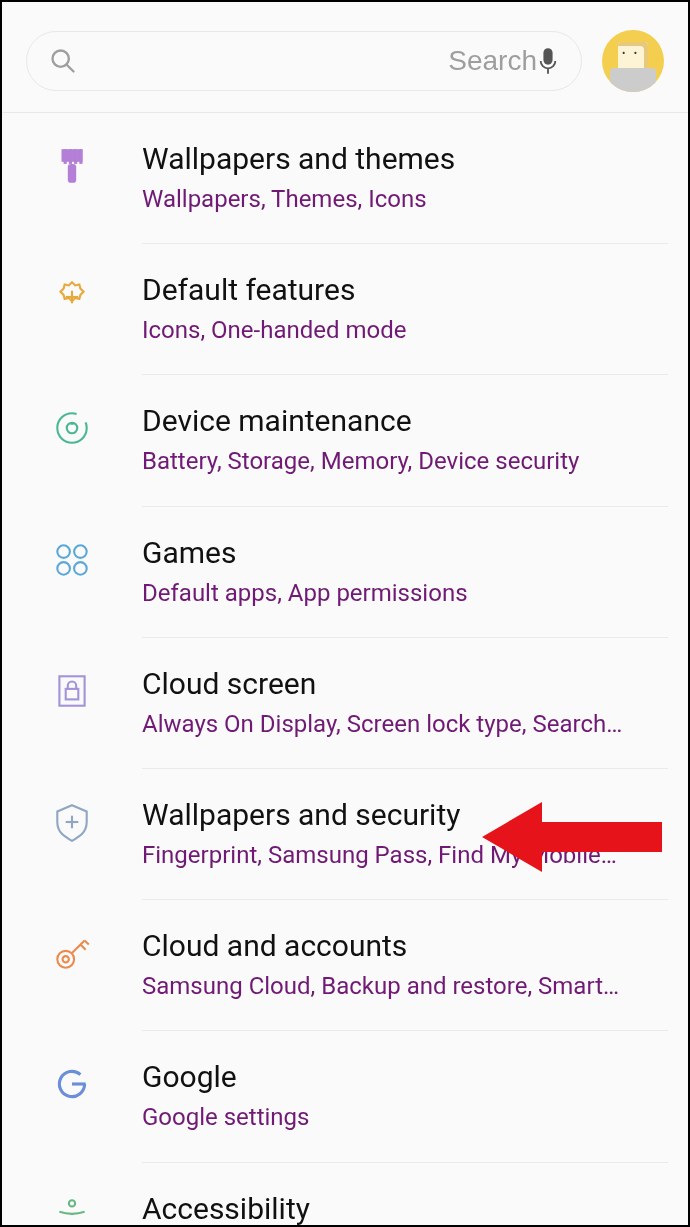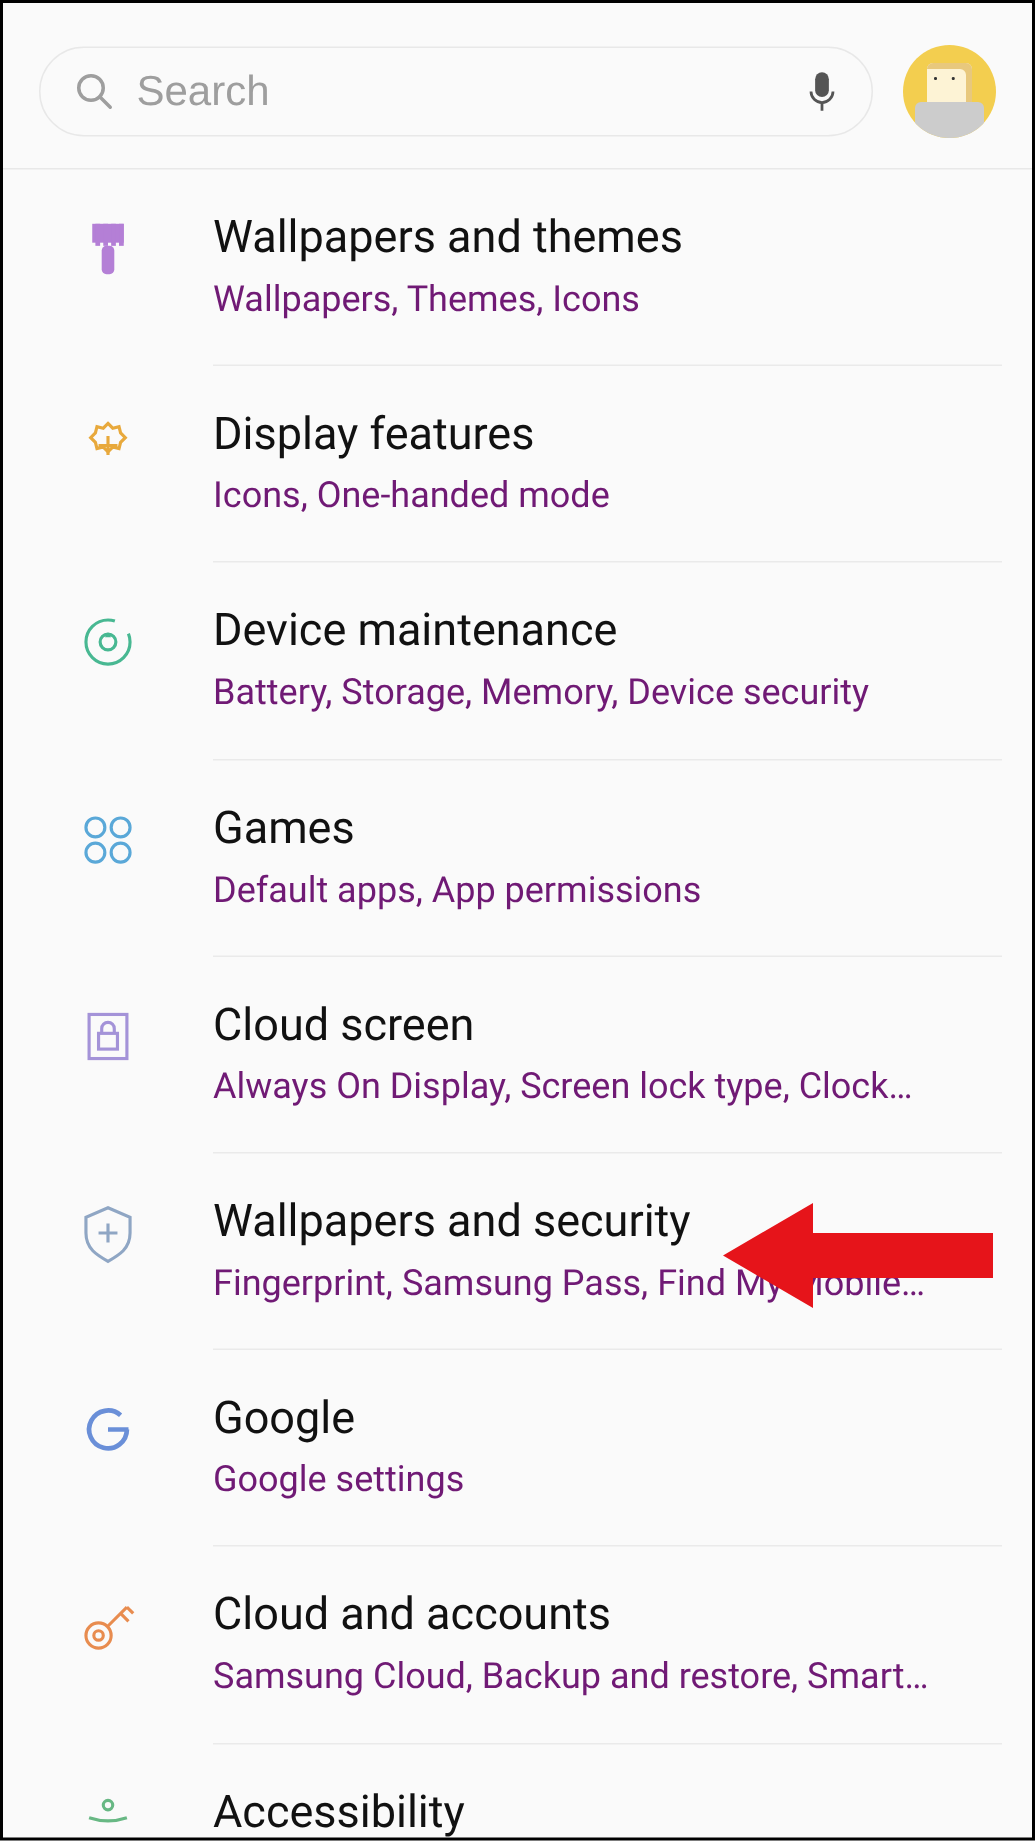--- a/index.html
+++ b/index.html
@@ -1,19 +1,19 @@
 <!DOCTYPE html>
 <html><head>
 <meta charset="utf-8">
 <style>
 * { margin:0; padding:0; box-sizing:border-box; }
 body { font-family:-apple-system,BlinkMacSystemFont,"Segoe UI",Roboto,Arial,sans-serif; background:#fafafa; width:690px; height:1227px; overflow:hidden; border:2px solid #000; position:relative; }
 .header { padding:28px 24px 20px 24px; display:flex; align-items:center; gap:20px; border-bottom:1px solid #e8e8e8; }
 .search-bar { flex:1; height:60px; border:1px solid #e8e8e8; border-radius:30px; display:flex; align-items:center; padding:0 22px; background:#fafafa; }
-.search-bar input { flex:1; border:0; outline:0; font-size:28px; background:transparent; color:#333; }
+.search-bar input { flex:1; border:0; outline:0; font-size:28px; background:transparent; color:#333;text-align:right; }
 .search-bar input::placeholder { color:#9e9e9e; }
 .search-icon { width:28px; height:28px; margin-right:14px; flex-shrink:0; }
 .mic-icon { width:22px; height:30px; flex-shrink:0; }
 .avatar { width:62px; height:62px; border-radius:50%; background:#f3ce4f; position:relative; overflow:hidden; flex-shrink:0; }
 .avatar::before { content:""; position:absolute; width:30px; height:30px; background:#fdf3d5; border-radius:4px; top:12px; left:16px; box-shadow:inset -4px 4px 0 #e8c87d; }
 .avatar::after { content:"• •"; position:absolute; font-size:10px; color:#333; top:18px; left:20px; letter-spacing:3px; }
 .avatar .body { position:absolute; bottom:0; left:8px; right:8px; height:24px; background:#ccc; border-radius:4px 4px 0 0; }
 .list { }
 .item-row { display:flex; padding:28px 20px 28px 0;justify-content:space-between; }
 .item-row .icon-col { width:140px; display:flex; justify-content:center; align-items:flex-start; padding-top:4px; }
@@ -66,21 +66,21 @@
 
   <div class="item-row">
     <div class="icon-col">
         <svg class="icon" viewBox="0 0 40 40">
           <path d="M20 6 l3 3 4-1 1 4 3 3-3 3-1 4-4-1-3 3-3-3-4 1-1-4-3-3 3-3 1-4 4 1z" fill="none" stroke="#e8a93c" stroke-width="2"></path>
           <line x1="20" y1="14" x2="20" y2="26" stroke="#e8a93c" stroke-width="2"></line>
           <line x1="14" y1="20" x2="26" y2="20" stroke="#e8a93c" stroke-width="2"></line>
         </svg>
       </div>
     <div class="txt-col">
-        <div class="title">Display features</div>
+        <div class="title">Default features</div>
         <div class="sub">Icons, One-handed mode</div>
       </div>
   </div>
 
   <div class="item-row">
     <div class="icon-col">
         <svg class="icon" viewBox="0 0 40 40">
           <circle cx="20" cy="20" r="14" fill="none" stroke="#48b892" stroke-width="2" stroke-dasharray="70 12"></circle>
           <circle cx="20" cy="20" r="5" fill="none" stroke="#48b892" stroke-width="2"></circle>
           <path d="M20 14 l2 3 h-4 z" fill="#48b892"></path>
@@ -110,64 +110,64 @@
   <div class="item-row">
     <div class="icon-col">
         <svg class="icon" viewBox="0 0 40 40">
           <rect x="8" y="6" width="24" height="28" fill="none" stroke="#a493d8" stroke-width="2"></rect>
           <rect x="14" y="18" width="12" height="10" fill="none" stroke="#a493d8" stroke-width="2"></rect>
           <path d="M16 18 v-3 a4 4 0 0 1 8 0 v3" fill="none" stroke="#a493d8" stroke-width="2"></path>
         </svg>
       </div>
     <div class="txt-col">
         <div class="title">Cloud screen</div>
-        <div class="sub">Always On Display, Screen lock type, Clock…</div>
+        <div class="sub">Always On Display, Screen lock type, Search…</div>
       </div>
   </div>
 
   <div class="item-row">
     <div class="icon-col">
         <svg class="icon" viewBox="0 0 40 40">
           <path d="M20 4 L34 10 v10 c0 10-7 14-14 18-7-4-14-8-14-18V10z" fill="none" stroke="#8fa6c4" stroke-width="2"></path>
           <line x1="20" y1="14" x2="20" y2="26" stroke="#8fa6c4" stroke-width="2"></line>
           <line x1="14" y1="20" x2="26" y2="20" stroke="#8fa6c4" stroke-width="2"></line>
         </svg>
       </div>
     <div class="txt-col">
         <div class="title">Wallpapers and security</div>
         <div class="sub">Fingerprint, Samsung Pass, Find My Mobile…</div>
       </div>
   </div>
 
   <div class="item-row">
     <div class="icon-col">
         <svg class="icon" viewBox="0 0 40 40">
-          <path d="M32 20 a12 12 0 1 1 -4 -9" fill="none" stroke="#6a8fd8" stroke-width="3"></path>
-          <line x1="20" y1="20" x2="33" y2="20" stroke="#6a8fd8" stroke-width="3"></line>
-        </svg>
-      </div>
-    <div class="txt-col">
-        <div class="title">Google</div>
-        <div class="sub">Google settings</div>
-      </div>
-  </div>
-
-  <div class="item-row">
-    <div class="icon-col">
-        <svg class="icon" viewBox="0 0 40 40">
           <circle cx="14" cy="26" r="8" fill="none" stroke="#e88c4f" stroke-width="2"></circle>
           <circle cx="14" cy="26" r="3" fill="none" stroke="#e88c4f" stroke-width="2"></circle>
           <line x1="20" y1="20" x2="32" y2="8" stroke="#e88c4f" stroke-width="2"></line>
           <line x1="28" y1="12" x2="33" y2="17" stroke="#e88c4f" stroke-width="2"></line>
           <line x1="32" y1="8" x2="36" y2="12" stroke="#e88c4f" stroke-width="2"></line>
         </svg>
       </div>
     <div class="txt-col">
         <div class="title">Cloud and accounts</div>
         <div class="sub">Samsung Cloud, Backup and restore, Smart…</div>
+      </div>
+  </div>
+
+  <div class="item-row">
+    <div class="icon-col">
+        <svg class="icon" viewBox="0 0 40 40">
+          <path d="M32 20 a12 12 0 1 1 -4 -9" fill="none" stroke="#6a8fd8" stroke-width="3"></path>
+          <line x1="20" y1="20" x2="33" y2="20" stroke="#6a8fd8" stroke-width="3"></line>
+        </svg>
+      </div>
+    <div class="txt-col">
+        <div class="title">Google</div>
+        <div class="sub">Google settings</div>
       </div>
   </div>
 
   <div class="item-row">
     <div class="icon-col">
         <svg class="icon" viewBox="0 0 40 40">
           <circle cx="20" cy="8" r="3" fill="none" stroke="#68b884" stroke-width="2"></circle>
           <path d="M8 16 q12 4 24 0" fill="none" stroke="#68b884" stroke-width="2"></path>
         </svg>
       </div>

